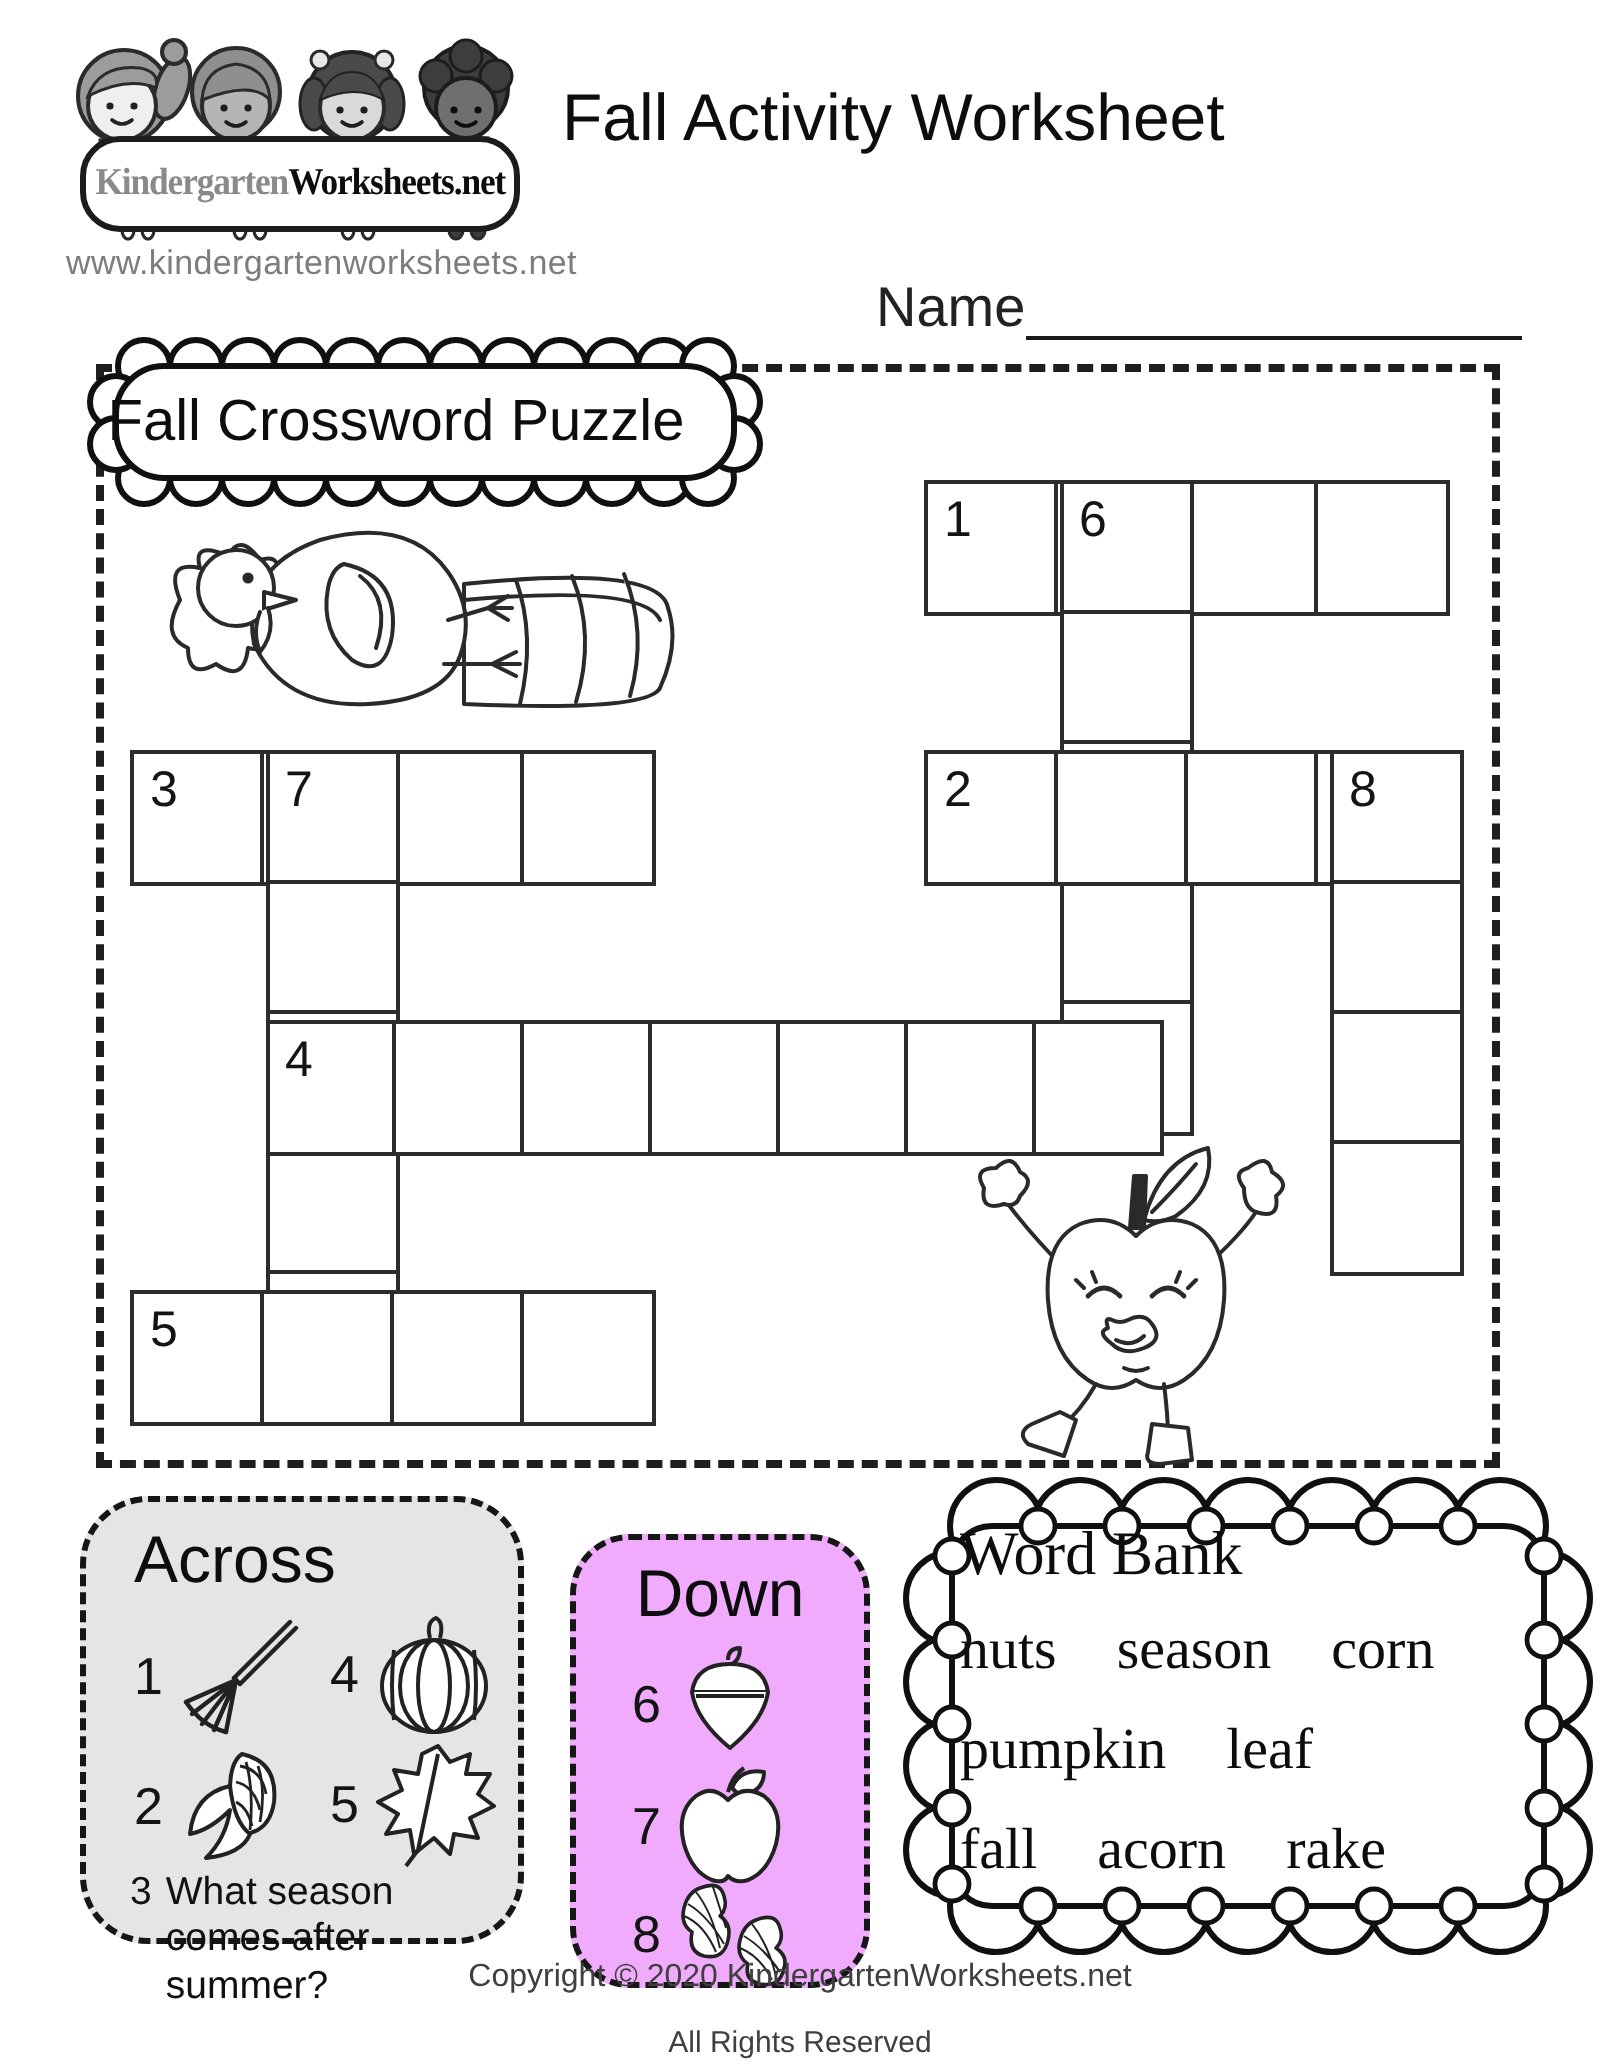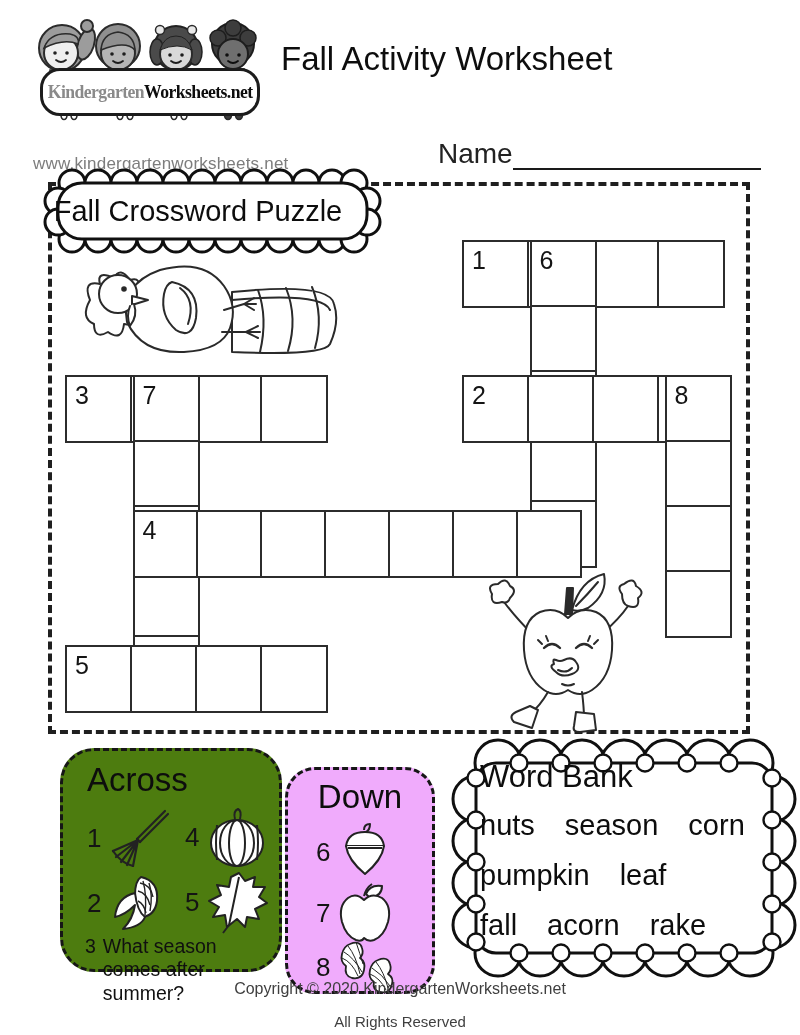--- a/index.html
+++ b/index.html
@@ -10,52 +10,52 @@
   .abs{position:absolute;}
   
   .page-title{left:281px;top:40px;font-size:33px;font-weight:400;letter-spacing:0px;color:#0d0d0d;white-space:nowrap;}
   .logo-banner{
     left:40px;top:68px;width:214px;height:42px;border:3px solid #1c1c1c;border-radius:20px;
     background:#fff;display:flex;align-items:center;justify-content:center;white-space:nowrap;z-index:3;font-family:Liberation Serif, serif;
   }
   .logo-banner .inner{transform:scaleX(0.93);font-size:19px;letter-spacing:-0.6px;font-weight:bold;}
   .brand-gray{color:#8a8a8a;}
   .brand-black{color:#0d0d0d;}
-  .logo-url{left:33px;top:122px;font-size:17px;color:#7d7d7d;letter-spacing:0.2px;margin-top:32px;}
+  .logo-url{left:33px;top:122px;font-size:17px;color:#7d7d7d;letter-spacing:0.2px;}
   .name-row{left:438px;top:138px;font-size:28px;color:#222;}
   .name-underline{display:inline-block;width:248px;border-bottom:2px solid #1a1a1a;height:26px;vertical-align:bottom;}
   
   .main-box{left:48px;top:182px;width:694px;height:544px;border:4px dashed #1f1f1f;background:#fff;}
   .banner-wrap{left:40px;top:167px;width:345px;height:90px;z-index:4;}
   .banner-label{
     position:absolute;left:18px;top:16px;width:280px;height:56px;display:flex;align-items:center;justify-content:center;
     font-size:29px;color:#0d0d0d;white-space:nowrap;
   }
   
   .word{position:absolute;display:flex;z-index:2;}
   .word.v{flex-direction:column;}
   .cell{
     width:67.5px;height:67.5px;box-sizing:border-box;border:2.5px solid #2c2c2c;background:#fff;position:relative;
   }
   .word.h .cell + .cell{margin-left:-2.5px;}
   .word.v .cell + .cell{margin-top:-2.5px;}
   .cw7 .cell{width:66.4px;}
   .cnum{position:absolute;left:8px;top:4px;font-size:25px;color:#141414;}
   
-  .across-box{left:60px;top:748px;width:222px;height:224px;box-sizing:border-box;border:3.5px dashed #161616;border-radius:34px;background:#4d7c0f;}
+  .across-box{left:40px;top:748px;width:222px;height:224px;box-sizing:border-box;border:3.5px dashed #161616;border-radius:34px;background:#e5e5e5;}
   .down-box{left:285px;top:767px;width:150px;height:227px;box-sizing:border-box;border:3.5px dashed #161616;border-radius:30px;background:#f0abfc;}
   .clue-title{font-size:33px;color:#0d0d0d;}
   .across-title{position:absolute;left:24px;top:10px;}
   .down-title{position:absolute;top:8px;width:100%;text-align:center;}
   .clue-item{position:absolute;display:flex;align-items:center;gap:6px;}
   .clue-num{font-size:26px;color:#141414;}
   .clue3{position:absolute;left:22px;top:184px;display:flex;gap:7px;font-size:19.5px;color:#101010;line-height:1.2;}
   .clue3-text{width:162px;}
   
-  .wordbank-wrap{left:450px;top:737px;width:348px;height:242px;}
+  .wordbank-wrap{left:450px;top:737px;width:348px;height:242px;font-family:Liberation Serif, serif;}
   .wordbank-content{position:absolute;left:30px;top:22px;width:290px;display:flex;flex-direction:column;}
   .wb-title{font-size:31px;color:#0d0d0d;margin-bottom:14px;}
   .wb-row{display:flex;gap:30px;font-size:29px;color:#0d0d0d;margin-bottom:17px;}
   
   .footer{left:0;top:980px;width:100%;text-align:center;color:#3f3f3f;}
   .footer .l1{font-size:16px;}
   .footer .l2{font-size:15px;margin-top:15px;}
   svg{display:block;}
 </style>
 </head>

